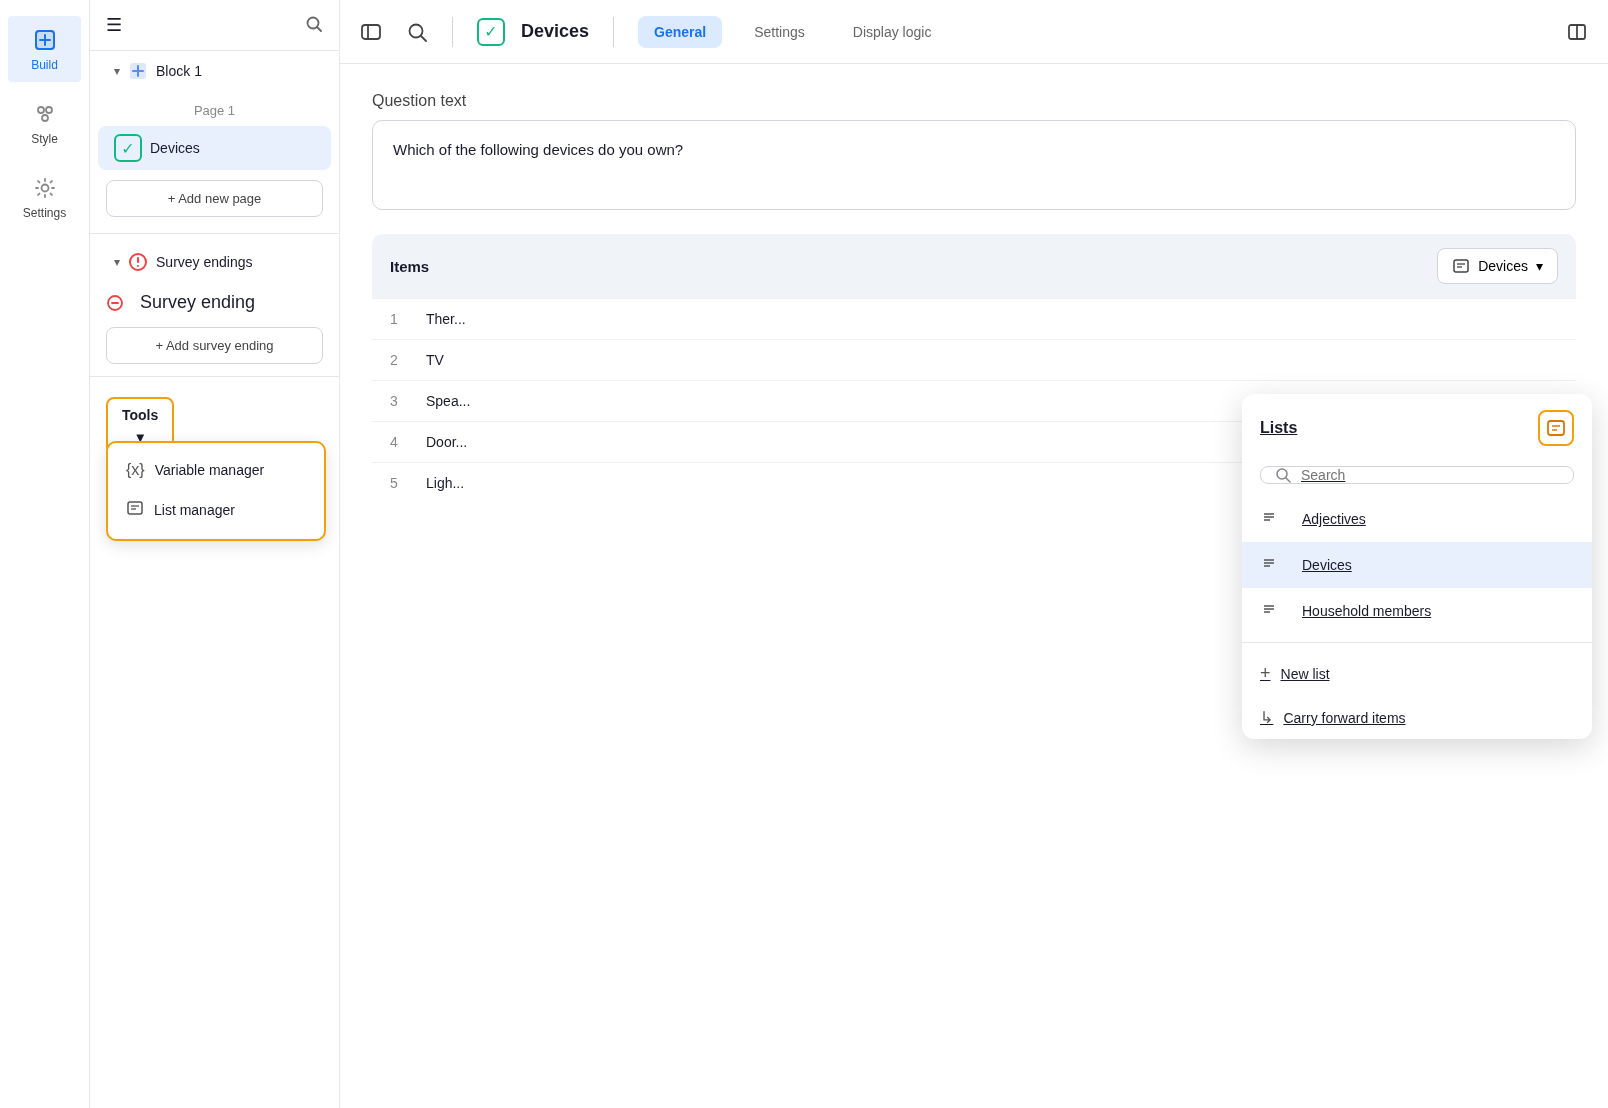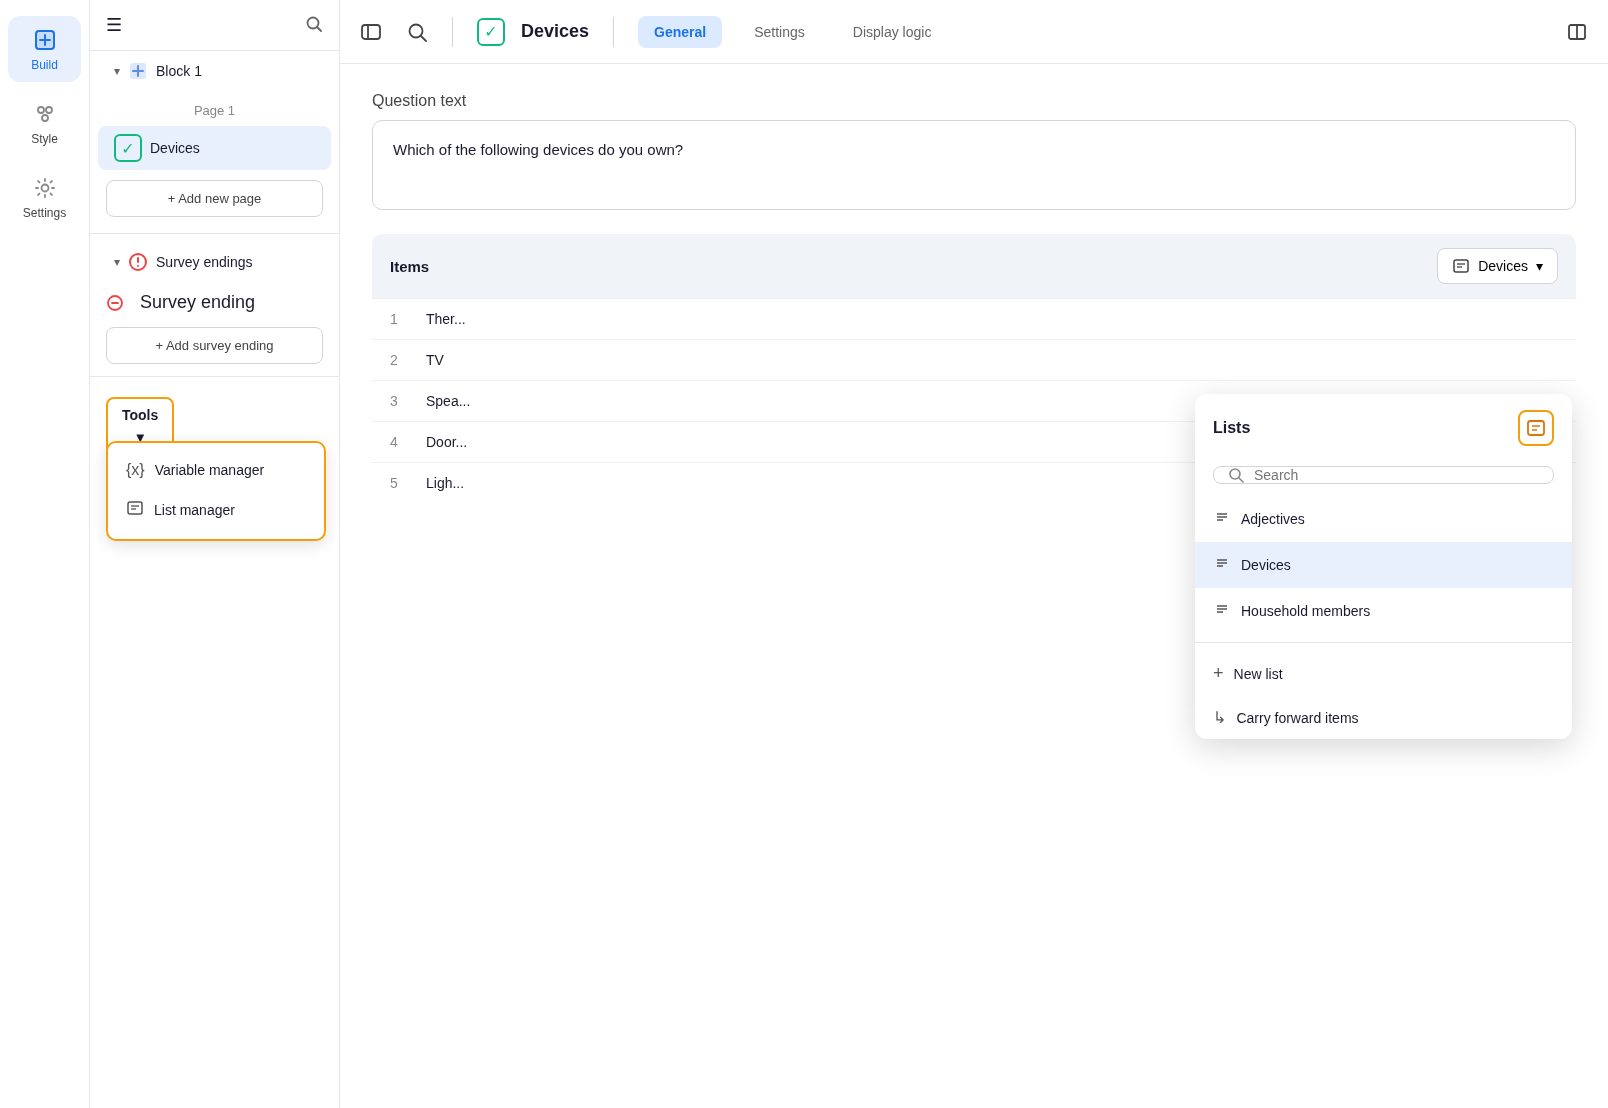--- a/index.html
+++ b/index.html
@@ -15,21 +15,21 @@
       align-items: center;
       padding: 16px 8px;
       gap: 8px;
     }
     .icon-sidebar-item {
       display: flex;
       flex-direction: column;
       align-items: center;
       gap: 4px;
       padding: 10px 12px;
-      border-radius: 12px;
+      border-radius: 4px;
       cursor: pointer;
       width: 100%;
     }
     .icon-sidebar-item.active {
       background: #e8f0fe;
     }
     .icon-sidebar-item .icon-label {
       font-size: 12px;
       color: #444;
       font-weight: 500;
@@ -283,28 +283,29 @@
       width: 20px;
     }
     .items-row .row-text {
       font-size: 14px;
       color: #1a1a2e;
     }
 
     
     .lists-panel {
       position: absolute;
-      right: 36px;
+      right: 16px;
       top: 330px;
       background: #fff;
       border-radius: 12px;
       box-shadow: 0 8px 32px rgba(0,0,0,0.16);
-      width: 377px;
+      width: 350px;
       z-index: 200;
       overflow: hidden;
+      text-decoration: underline;
     }
     .lists-panel-header {
       display: flex;
       align-items: center;
       justify-content: space-between;
       padding: 16px 18px 12px;
     }
     .lists-panel-title {
       font-size: 16px;
       font-weight: 700;
@@ -332,21 +333,21 @@
     .lists-search input {
       border: none;
       outline: none;
       font-size: 14px;
       flex: 1;
       color: #888;
     }
     .list-option {
       display: flex;
       align-items: center;
-      gap: 10px;
+      gap: 24px;
       padding: 12px 18px;
       cursor: pointer;
       font-size: 14px;
     }
     .list-option.selected {
       background: #e8f0fe;
     }
     .list-option .list-icon { color: #555; font-size: 16px; }
 
     .lists-divider { border-top: 1px solid #e5e7eb; margin: 8px 0; }

